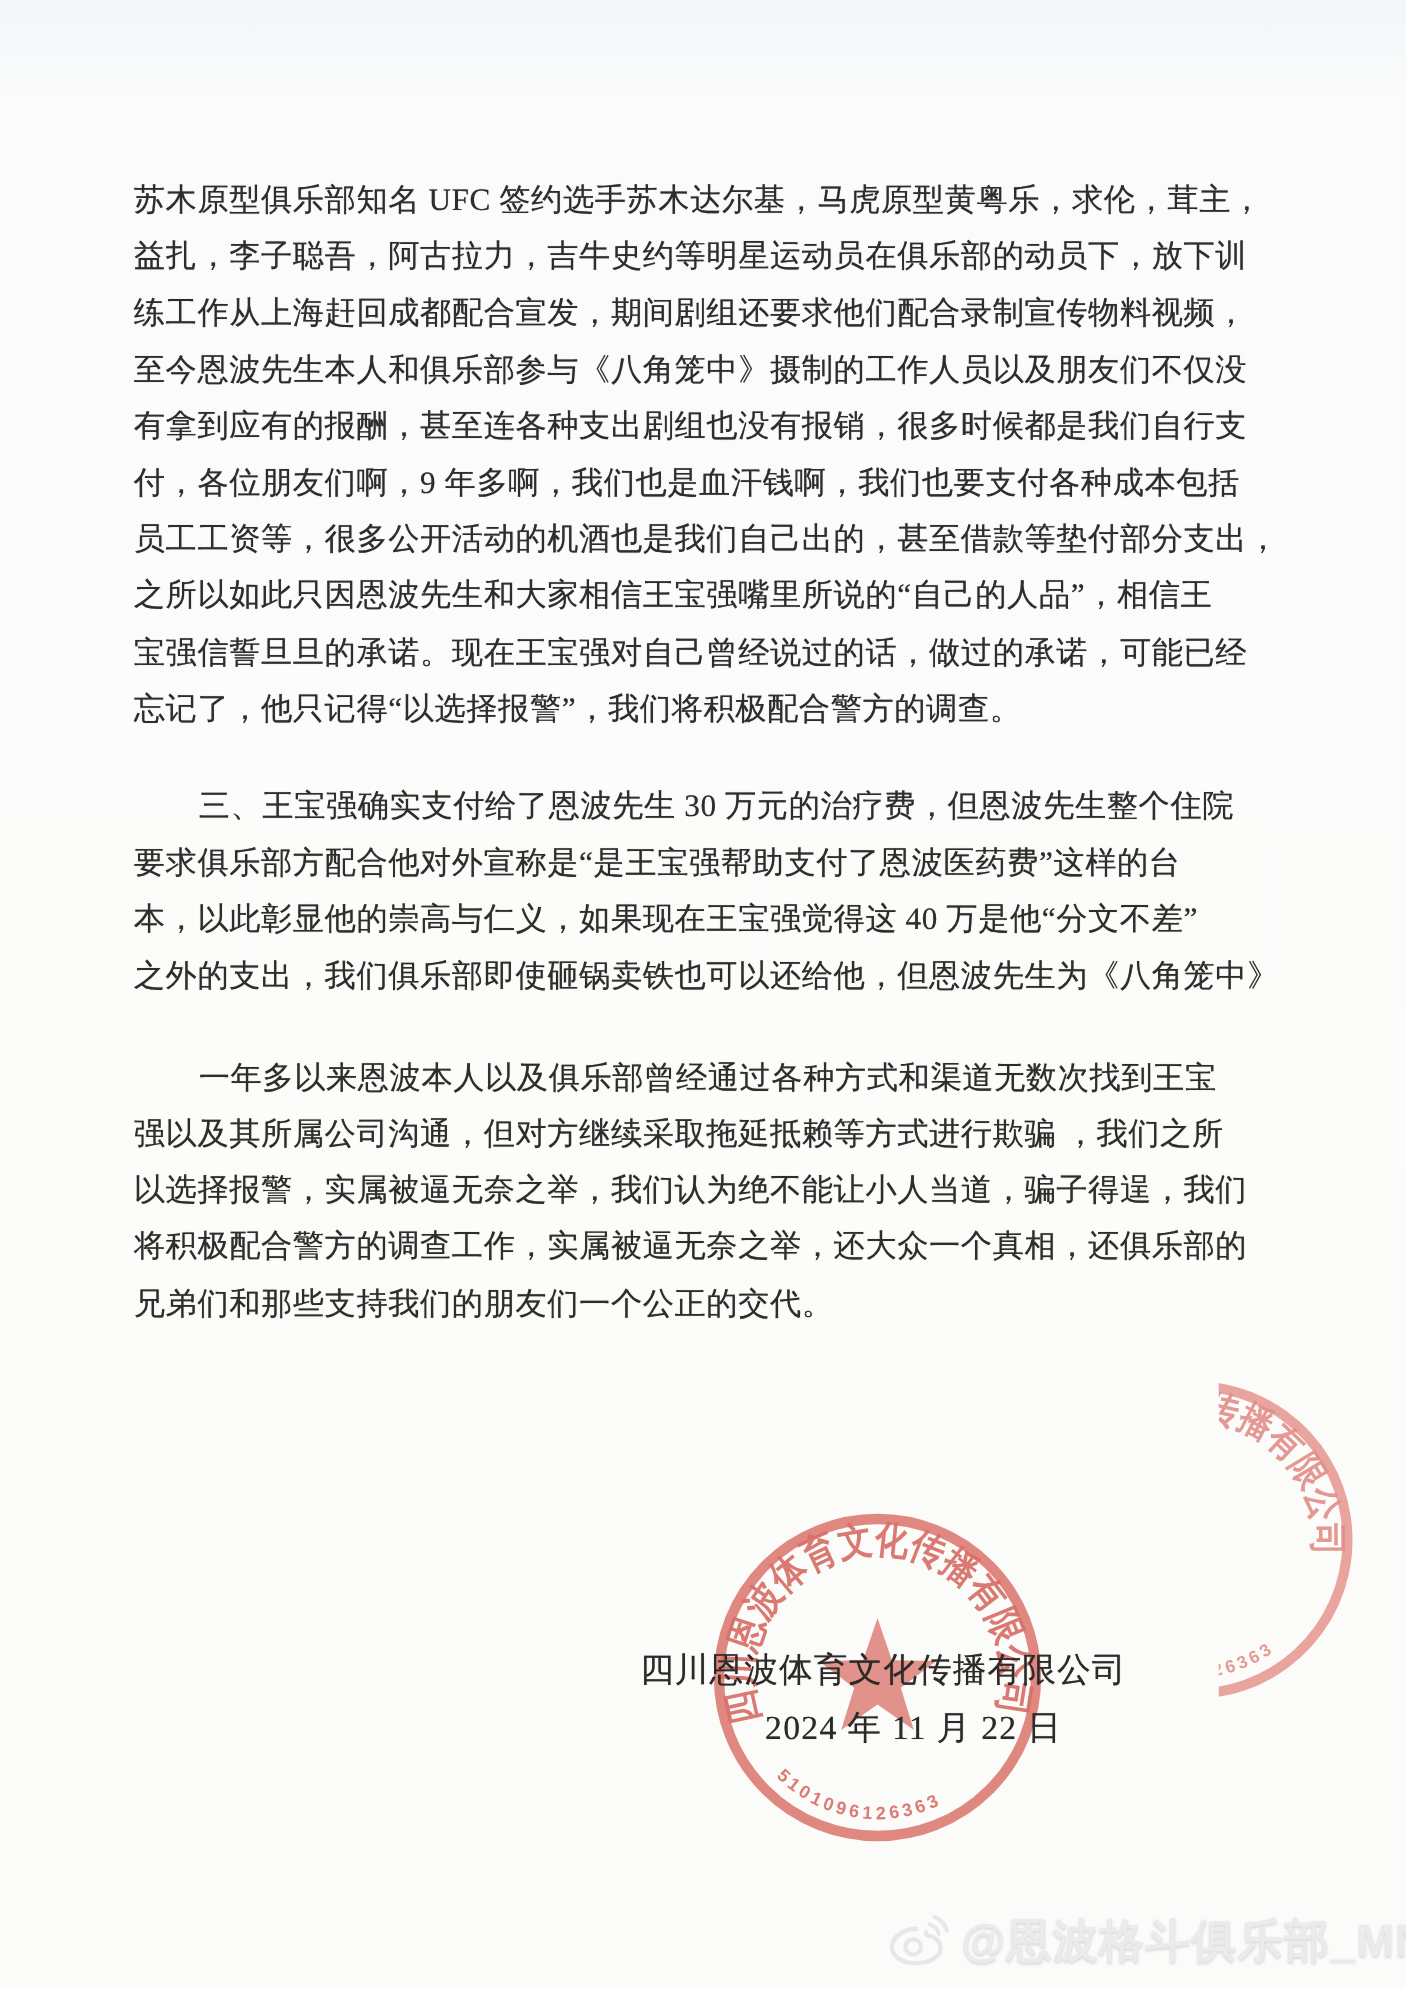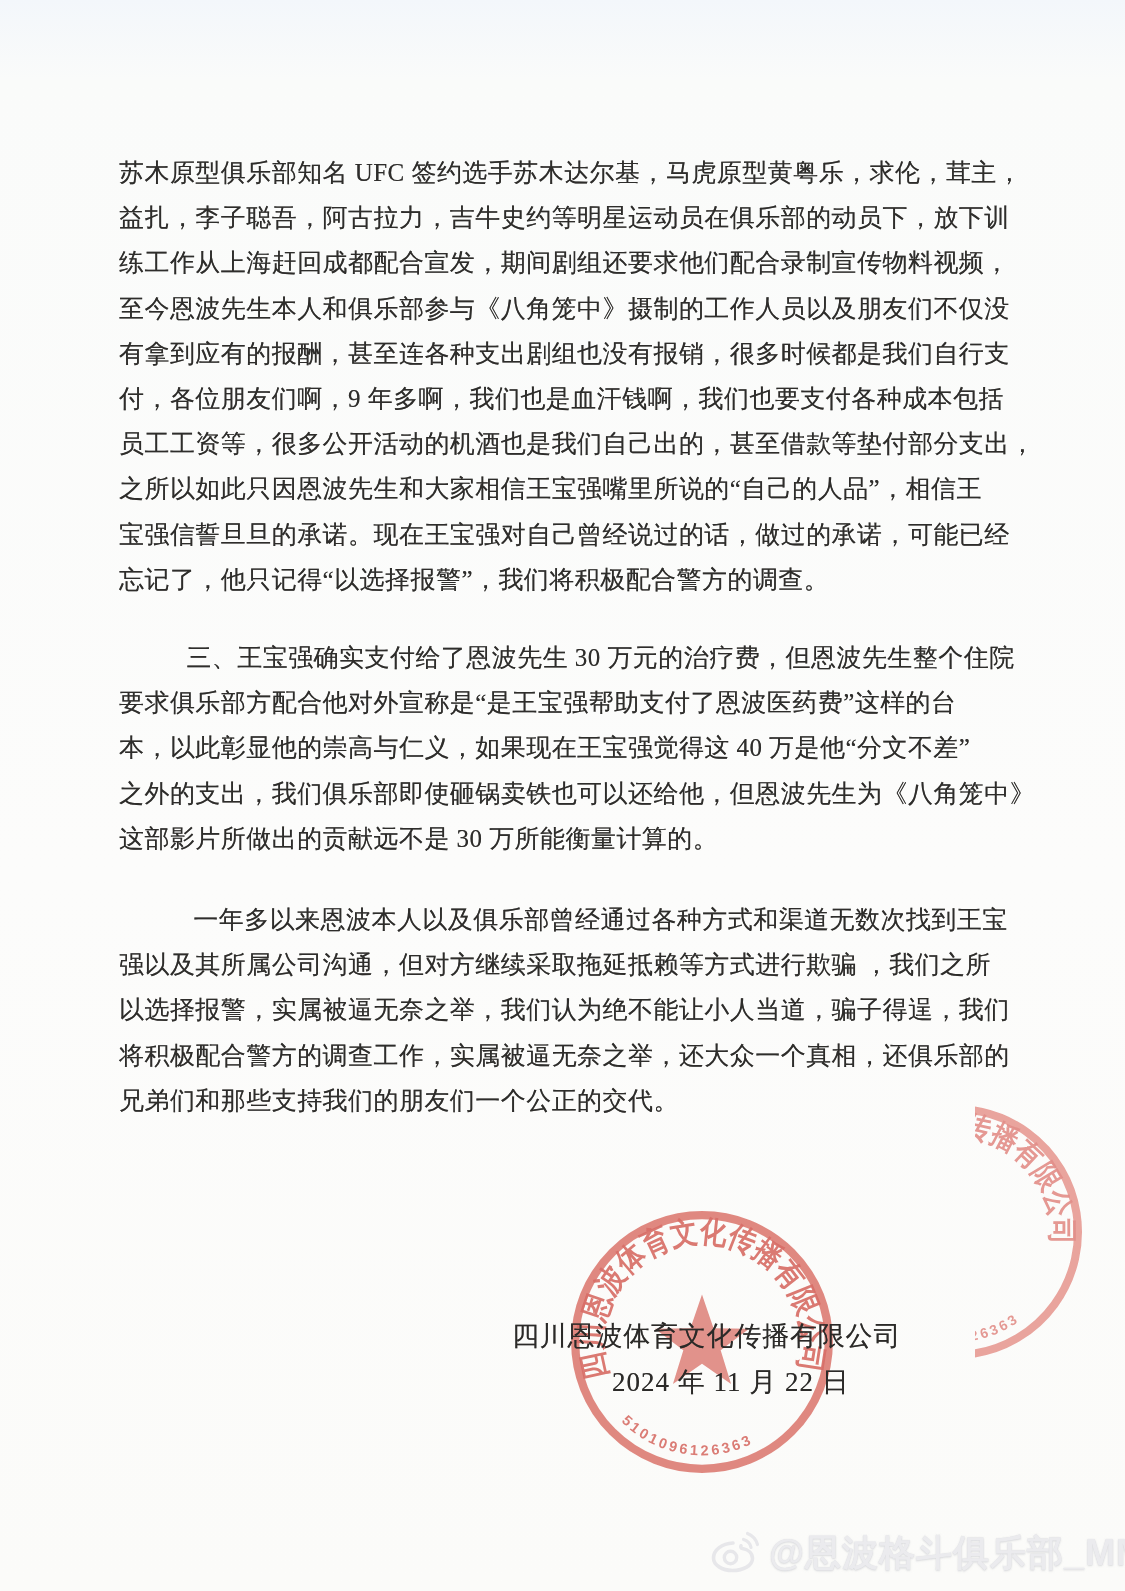--- a/index.html
+++ b/index.html
@@ -7,31 +7,31 @@
     position:relative;
     width:1125px;height:1591px;
     background:linear-gradient(180deg,#f3f7fb 0%,#fafbfa 5%,#fcfcfb 55%,#fbfbf9 100%);
     overflow:hidden;
     font-family:"Liberation Serif","DejaVu Serif",serif;
   }
   .textblock{
     position:absolute;left:107px;top:138px;width:935px;
     color:#2e2d2b;
   }
-  .para{margin:12px;padding:0;}
+  .para{margin:0;padding:0;}
   .para-2{margin-top:33px;}
   .para-3{margin-top:36px;}
   .tline{
     font-size:25px;
     line-height:45.2px;
     letter-spacing:0.45px;
     white-space:nowrap;
     text-shadow:0 0 0.6px rgba(45,44,42,.6);
   }
-  .line-indent{padding-left:52px;text-align:center;}
+  .line-indent{padding-left:52px;}
   .signature{
     position:absolute;color:#2b2a28;z-index:3;
     text-shadow:0 0 0.6px rgba(45,44,42,.6);
     white-space:nowrap;
   }
   .sig-company{left:512px;top:1318px;font-size:27px;letter-spacing:0.8px;}
   .sig-date{left:612px;top:1364px;font-size:27px;letter-spacing:1px;}
   .seal-main{
     position:absolute;left:568px;top:1208px;width:268px;height:268px;
     z-index:2;mix-blend-mode:multiply;opacity:.93;
@@ -75,21 +75,20 @@
       <div class="tline">员工工资等，很多公开活动的机酒也是我们自己出的，甚至借款等垫付部分支出，</div>
       <div class="tline">之所以如此只因恩波先生和大家相信王宝强嘴里所说的“自己的人品”，相信王</div>
       <div class="tline">宝强信誓旦旦的承诺。现在王宝强对自己曾经说过的话，做过的承诺，可能已经</div>
       <div class="tline">忘记了，他只记得“以选择报警”，我们将积极配合警方的调查。</div>
     </div>
     <div class="para para-2">
       <div class="tline line-indent">三、王宝强确实支付给了恩波先生 30 万元的治疗费，但恩波先生整个住院</div>
       <div class="tline">要求俱乐部方配合他对外宣称是“是王宝强帮助支付了恩波医药费”这样的台</div>
       <div class="tline">本，以此彰显他的崇高与仁义，如果现在王宝强觉得这 40 万是他“分文不差”</div>
       <div class="tline">之外的支出，我们俱乐部即使砸锅卖铁也可以还给他，但恩波先生为《八角笼中》</div>
-      <div class="tline">这部影片所做出的贡献远不是 30 万所能衡量计算的。</div>
     </div>
     <div class="para para-3">
       <div class="tline line-indent">一年多以来恩波本人以及俱乐部曾经通过各种方式和渠道无数次找到王宝</div>
       <div class="tline">强以及其所属公司沟通，但对方继续采取拖延抵赖等方式进行欺骗 ，我们之所</div>
       <div class="tline">以选择报警，实属被逼无奈之举，我们认为绝不能让小人当道，骗子得逞，我们</div>
       <div class="tline">将积极配合警方的调查工作，实属被逼无奈之举，还大众一个真相，还俱乐部的</div>
       <div class="tline">兄弟们和那些支持我们的朋友们一个公正的交代。</div>
     </div>
   </div>
 

